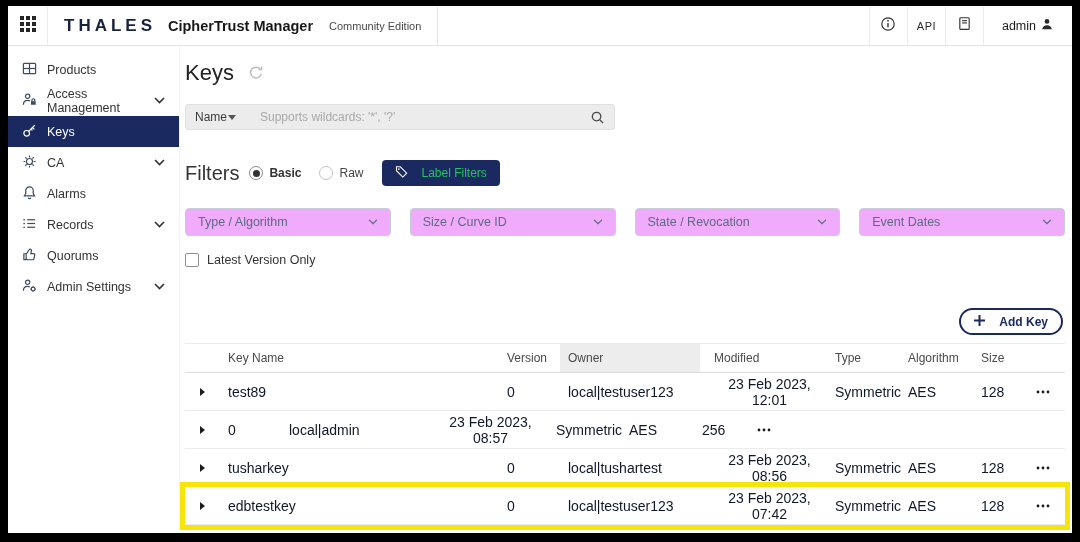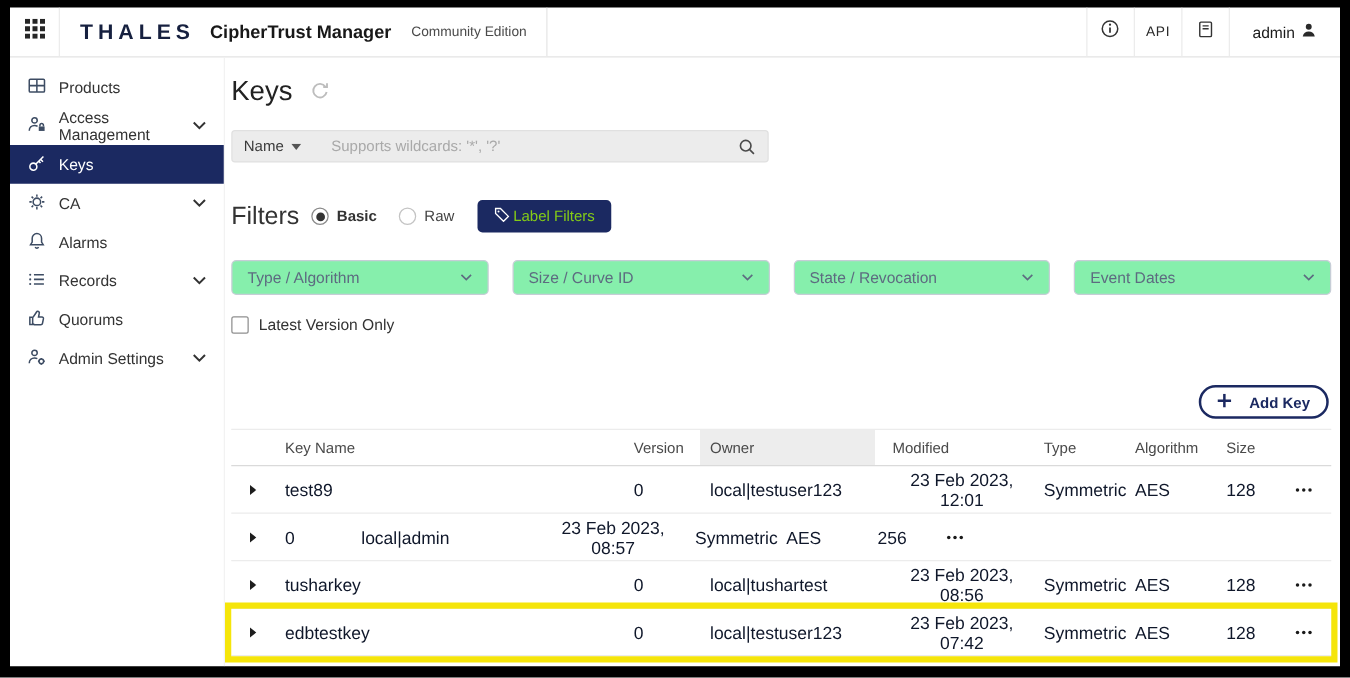--- a/index.html
+++ b/index.html
@@ -37,37 +37,37 @@
   .side-item .chev { margin-left:auto; display:flex; }
   .side-item.selected { background:var(--navy); color:#fff; }
 
   
   .main { flex:1; padding:14px 7px 0 5px; min-width:0; }
   .title-row { display:flex; align-items:center; gap:14px; height:26px; }
   .page-title { font-size:22px; color:#222; font-weight:500; }
   .refresh { display:flex; cursor:pointer; }
 
   .searchbar { margin-top:18px; width:430px; height:26px; background:#ececec; border:1px solid #e0e0e0; border-radius:3px; display:flex; align-items:center; padding:0 9px; }
-  .name-sel { display:flex; align-items:center; gap:6px; font-size:12px; color:#3a3a3a; cursor:pointer; padding-right:12px; }
+  .name-sel { display:flex; align-items:center; gap:1px; font-size:12px; color:#3a3a3a; cursor:pointer; padding-right:12px; }
   .searchbar input { flex:1; border:none; background:transparent; outline:none; font-size:12px; color:#333; font-family:"Liberation Sans",sans-serif;margin-left:12px; }
   .searchbar input::placeholder { color:#a9a9a9; }
   .search-btn { display:flex; cursor:pointer; }
 
   .filters-row { margin-top:30px; display:flex; align-items:center; gap:10px; height:26px; }
   .filters-h { font-size:20px; color:#333; font-weight:400; }
   .radio-wrap { display:flex; align-items:center; gap:6px; margin-right:8px; cursor:pointer; }
   .radio { width:14px; height:14px; border-radius:50%; border:1px solid #8a8a8a; display:flex; align-items:center; justify-content:center; background:#fff; }
   .radio.off { border-color:#c4c4c4; }
   .radio .dot { width:7px; height:7px; border-radius:50%; background:#333; }
   .radio-label { font-size:12px; color:#333; font-weight:600; }
   .radio-label.off { font-weight:400; color:#444; }
-  .lbl-filters-btn { background:var(--navy); color:#84cc16; border:none; border-radius:4px; height:26px; padding:0 13px; font-size:12px; display:flex; align-items:center; gap:3px; cursor:pointer; font-family:"Liberation Sans",sans-serif; }
+  .lbl-filters-btn { background:var(--navy); color:#22c55e; border:none; border-radius:4px; height:26px; padding:0 13px; font-size:12px; display:flex; align-items:center; gap:14px; cursor:pointer; font-family:"Liberation Sans",sans-serif; }
 
   .dd-row { margin-top:22px; display:flex; gap:19px; }
-  .dd { flex:1; height:28px; border:1px solid #c6cdd6; border-radius:4px; display:flex; align-items:center; justify-content:space-between; padding:0 12px; font-size:12.5px; color:var(--slate); cursor:pointer; background:#86efac; }
+  .dd { flex:1; height:28px; border:1px solid #c6cdd6; border-radius:4px; display:flex; align-items:center; justify-content:space-between; padding:0 12px; font-size:12.5px; color:var(--slate); cursor:pointer; background:#f0abfc; }
 
   .cb-row { margin-top:16px; display:flex; align-items:center; gap:8px; height:16px; }
   .cb { width:14px; height:14px; border:1px solid #8f8f8f; border-radius:2px; background:#fff; cursor:pointer; }
   .cb-label { font-size:12.5px; color:#333; }
 
   .addkey-row { margin-top:40px; display:flex; justify-content:flex-end; padding-right:2px; }
   .add-key { height:27px; border:2px solid var(--navy); border-radius:14px; background:#fff; color:var(--navy); font-size:12px; font-weight:700; padding:0 13px; display:flex; align-items:center; gap:14px; cursor:pointer; font-family:"Liberation Sans",sans-serif; }
 
   
   .table { margin-top:8px; }

